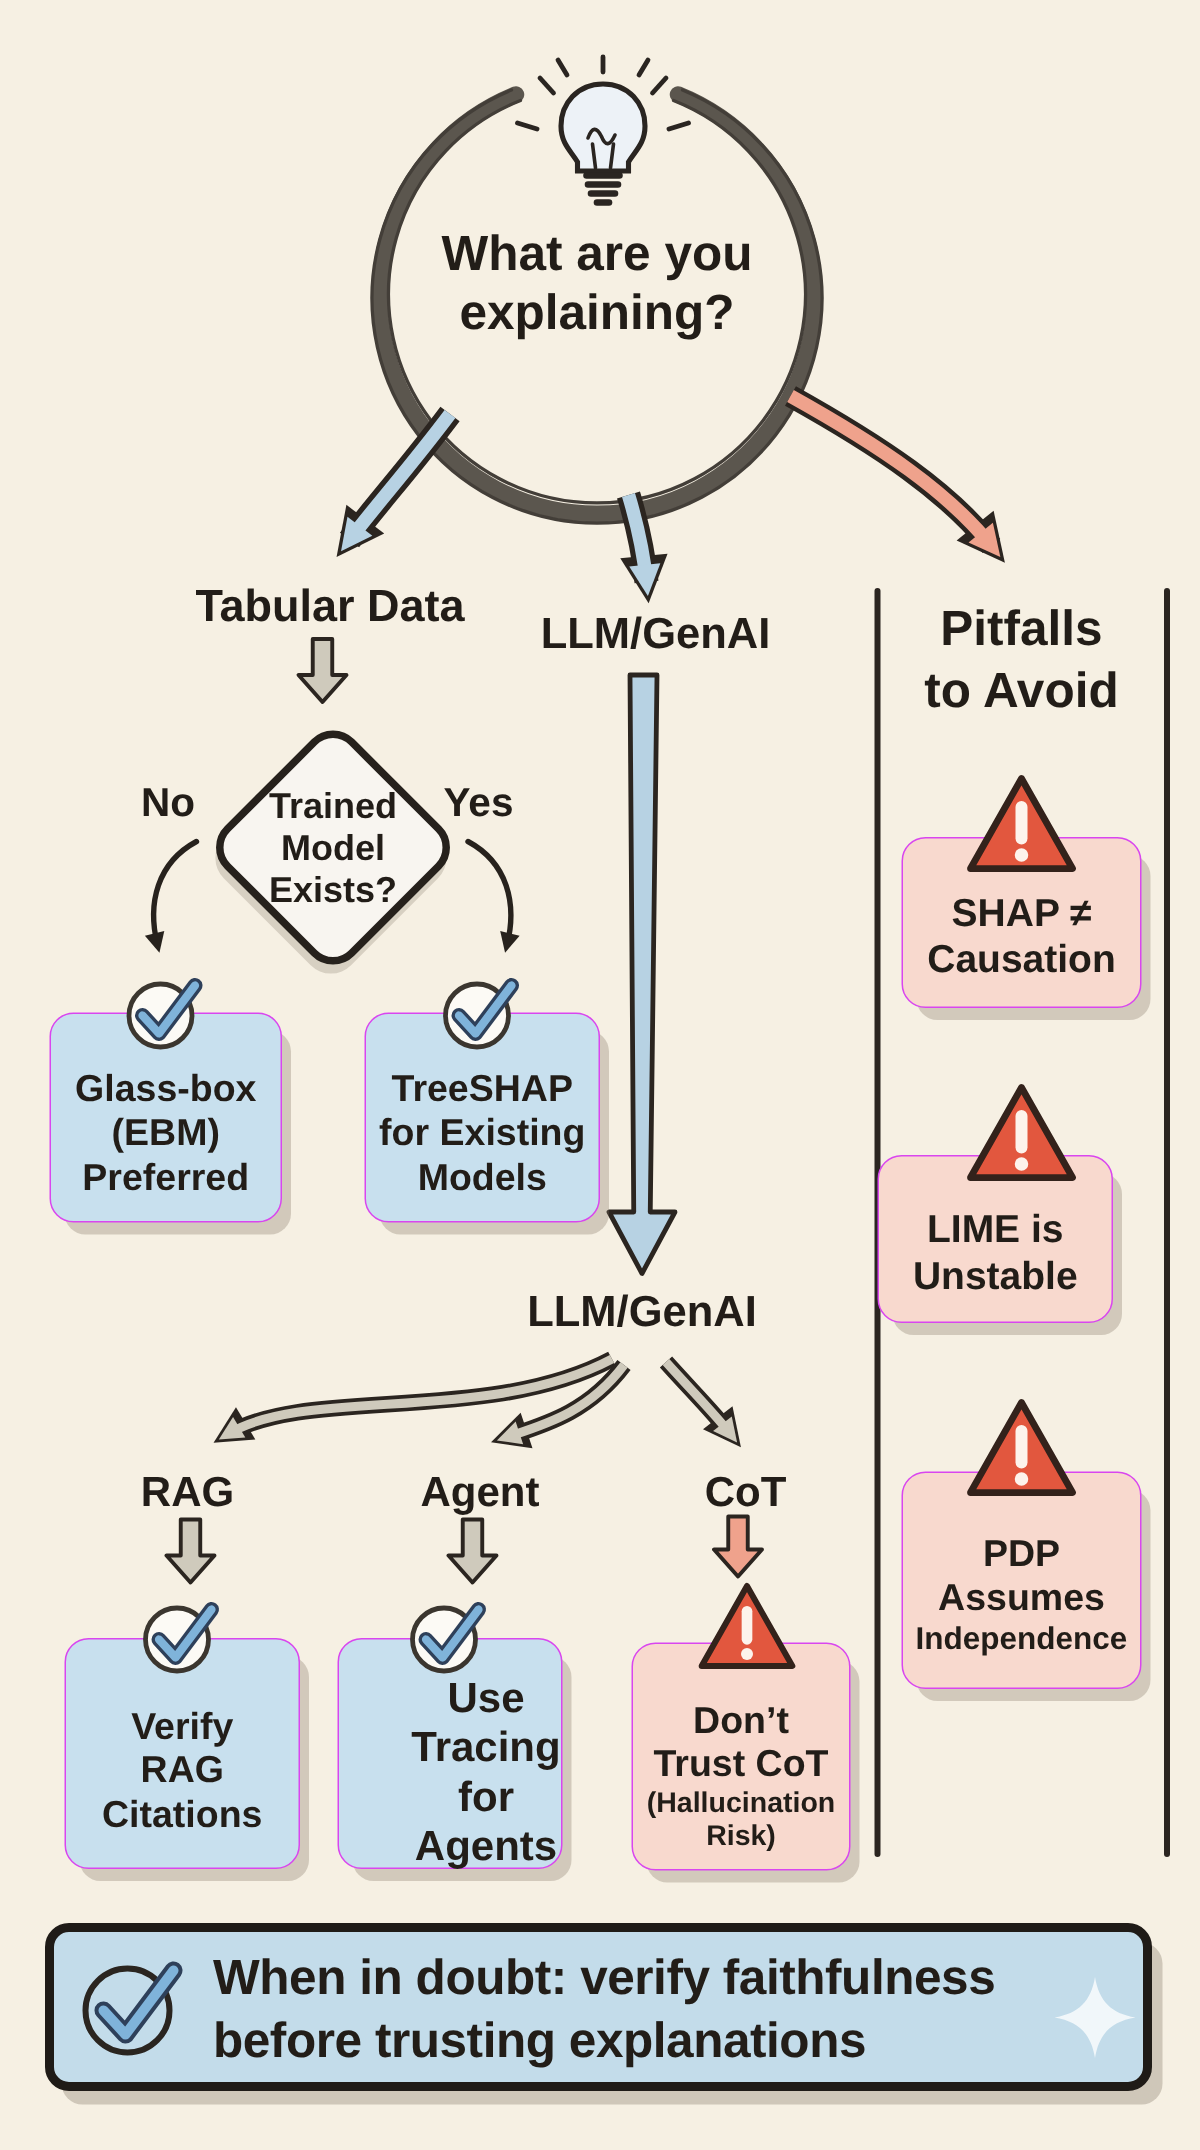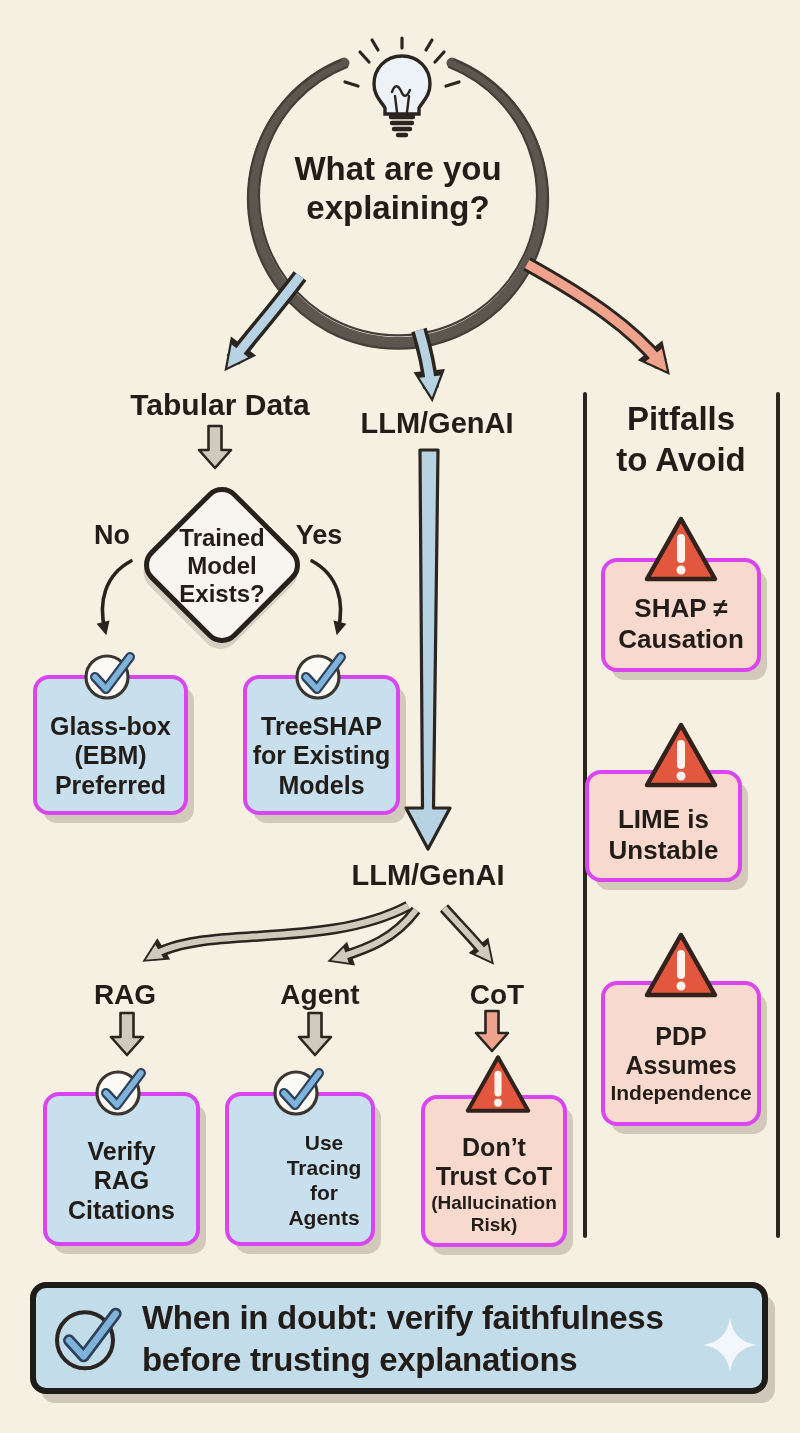--- a/index.html
+++ b/index.html
@@ -22,21 +22,21 @@
   * { margin: 0; padding: 0; box-sizing: border-box; }
   body { background: var(--background); font-family: "Liberation Sans", sans-serif; }
   .canvas {
     position: relative; width: 800px; height: 1433px;
     background: var(--background); overflow: hidden; margin: 0 auto;
     color: var(--ink); font-weight: 700;
   }
   .layer { position: absolute; left: 0; top: 0; width: 800px; height: 1433px; pointer-events: none; }
   .t { position: absolute; text-align: center; font-weight: 700; color: var(--ink); line-height: 1.18; }
   .card {
-    position: absolute; border: 4px solid #d946ef; border-radius: 16px;
+    position: absolute; border: 1px solid #d946ef; border-radius: 16px;
     background: var(--box-blue);
     box-shadow: 8px 10px 0 -2px rgba(125,112,95,0.30);
     display: flex; flex-direction: column; justify-content: center;
     text-align: center; line-height: 1.18;
   }
   .card.pink { background: var(--box-pink); }
   .icon-float { position: absolute; z-index: 3; }
   .diamond {
     position: absolute; width: 122px; height: 122px;
     background: var(--diamond-fill); border: 5px solid #26211c; border-radius: 20px;
@@ -234,21 +234,21 @@
     <div>Verify</div>
     <div>RAG</div>
     <div>Citations</div>
   </div>
 
   <svg class="icon-float" style="left:271px; top:1064px;" width="58" height="54" viewBox="0 0 58 54">
     <circle cx="25" cy="29" r="21" fill="#fcfaf5" stroke="#3b362f" stroke-width="3.2"></circle>
     <path d="M13 29 L24 41 L48 9" fill="none" stroke="var(--check-dark)" stroke-width="10" stroke-linecap="round" stroke-linejoin="round"></path>
     <path d="M13 29 L24 41 L48 9" fill="none" stroke="var(--check-blue)" stroke-width="5.5" stroke-linecap="round" stroke-linejoin="round"></path>
   </svg>
-  <div class="card" style="left:225px; top:1092px; width:150px; height:154px; padding-top:24px; font-size:21px;padding-left:48px;">
+  <div class="card" style="left:225px; top:1092px; width:150px; height:154px; padding-top:24px; font-size:28px;padding-left:48px;">
     <div>Use</div>
     <div>Tracing for</div>
     <div>Agents</div>
   </div>
 
   <svg class="icon-float" style="left:463px; top:1052px;" width="70" height="64" viewBox="0 0 78 72">
     <path d="M39 6 L73 66 L5 66 Z" fill="var(--triangle-red)" stroke="#33221b" stroke-width="4.5" stroke-linejoin="round"></path>
     <path d="M39 25 L39 46" stroke="#fdf3ec" stroke-width="8" stroke-linecap="round"></path>
       <circle cx="39" cy="57" r="4.5" fill="#fdf3ec"></circle>
   </svg>

